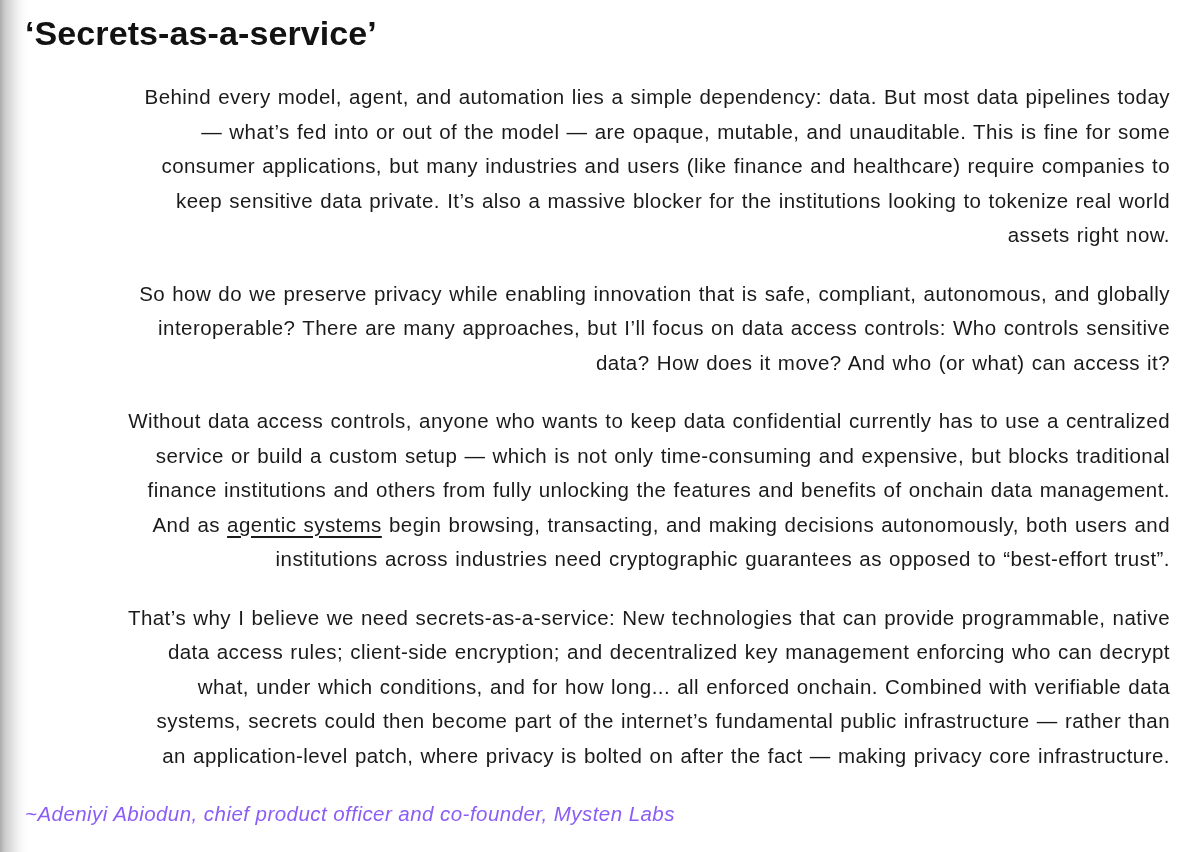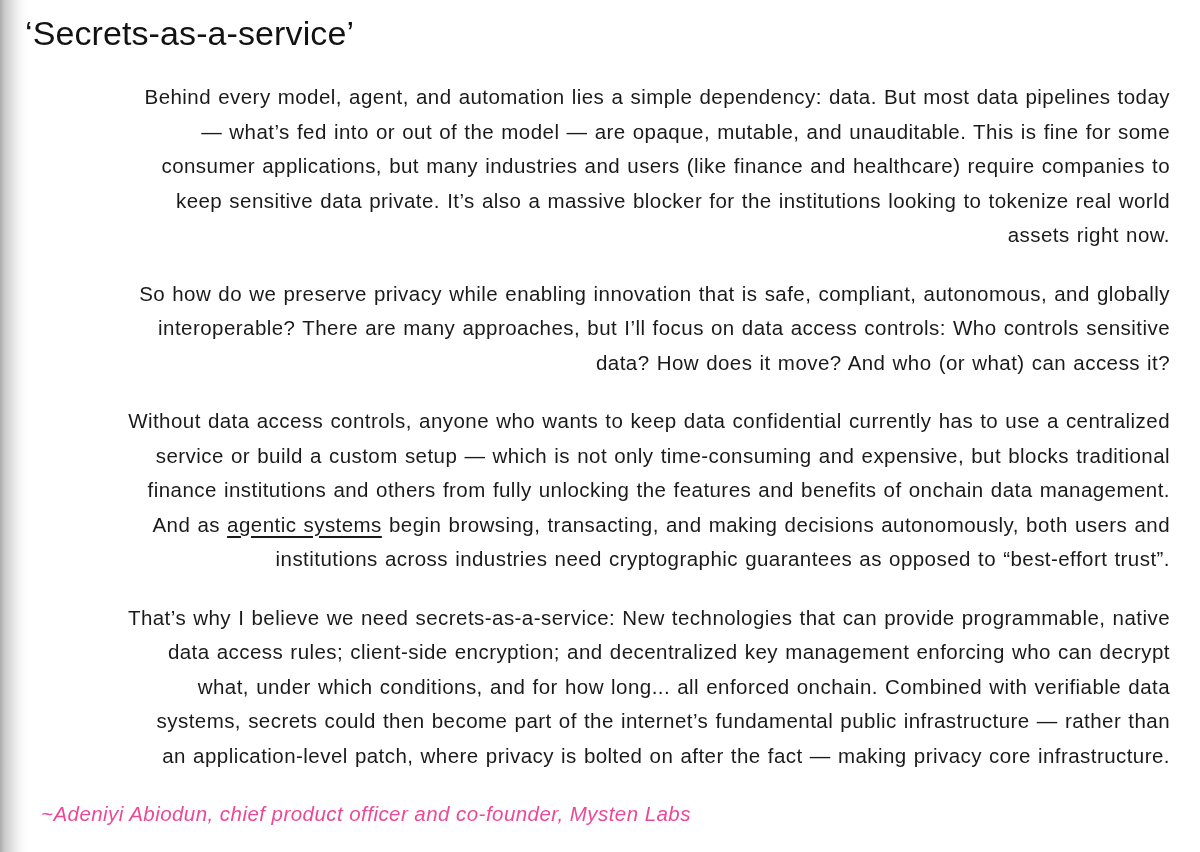--- a/index.html
+++ b/index.html
@@ -30,21 +30,21 @@
     pointer-events: none;
   }
   .content {
     position: relative;
     padding: 12px 30px 0 25px;
   }
   h1.heading {
     margin: 0 0 26px 0;
     font-size: 34px;
     line-height: 42px;
-    font-weight: 400;
+    font-weight: 700;
     color: #121212;
     letter-spacing: 0.1px;
   }
   .para {
     margin: 0 0 24px 0;
     font-size: 20.5px;
     line-height: 34.5px;
     letter-spacing: 0.45px;
     word-spacing: 1px;
     white-space: nowrap;
@@ -52,27 +52,27 @@
     text-align: right;
   }
   .inline-link {
     color: #1a1a1a;
     text-decoration: underline;
     text-decoration-thickness: 1.5px;
     text-underline-offset: 4px;
     cursor: pointer;
   }
   .attribution {
-    margin: 16px;
+    margin: 0;
     font-size: 20.5px;
     line-height: 34.5px;
     letter-spacing: 0.45px;
     font-style: italic;
     white-space: nowrap;
-    color: #ec4899;
+    color: #8b5cf6;
   }
 </style>
 </head>
 <body>
 
 <div class="edge-shadow"></div>
 
 <div class="content">
   <h1 class="heading">‘Secrets-as-a-service’</h1>
 

